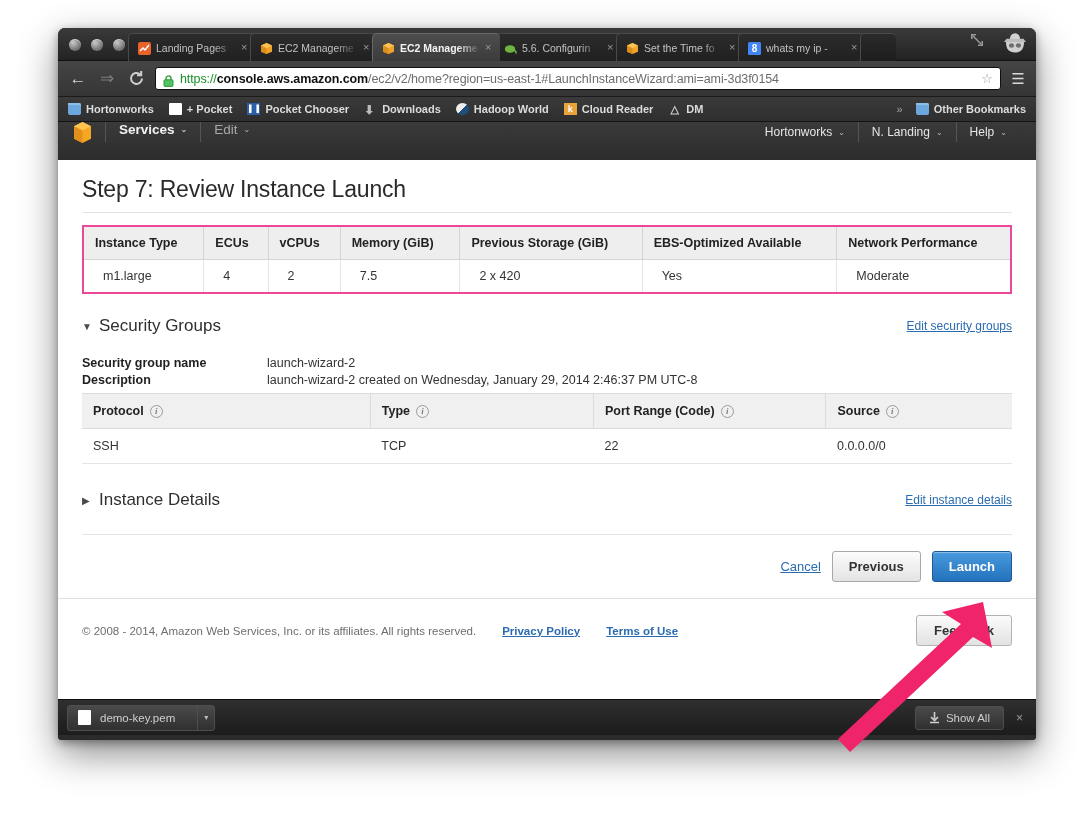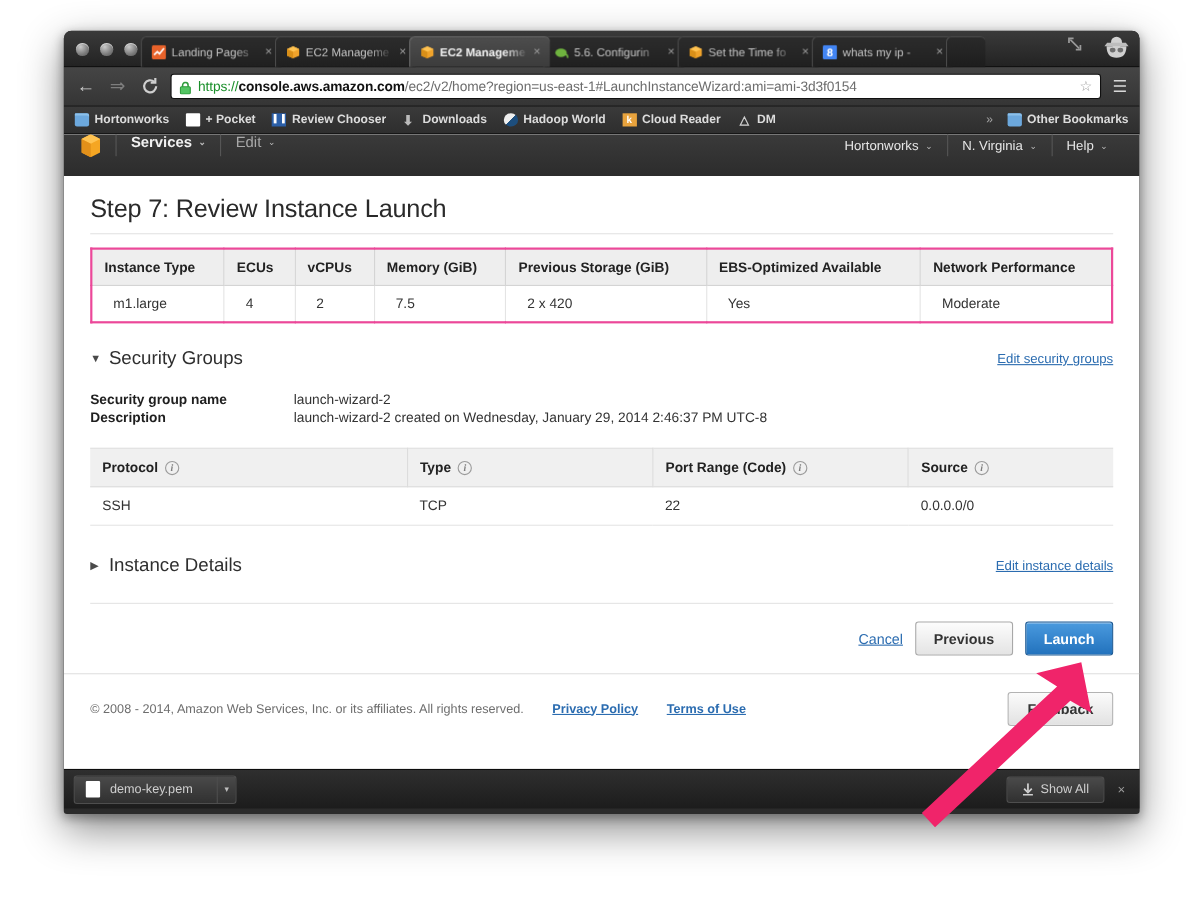--- a/index.html
+++ b/index.html
@@ -127,21 +127,21 @@
   .section { margin-top:22px; display:flex; align-items:center; }
   .twisty { font-size:10px; color:#4a4a4a; margin-right:7px; width:10px; }
   .section h2 { font-size:17px; font-weight:normal; color:#2f2f2f; }
   .editlink { margin-left:auto; font-size:12px; color:#2b6cb0; }
 
   .kv { margin-top:20px; display:grid; grid-template-columns:185px 1fr; row-gap:3px;
         font-size:12.5px; }
   .kv .k { font-weight:bold; color:#1f1f1f; }
   .kv .v { color:#333; }
 
-  table.rules { width:100%; border-collapse:collapse; margin-top:20px; font-size:12.5px; }
+  table.rules { width:100%; border-collapse:collapse; margin-top:6px; font-size:12.5px; }
   table.rules th { background:#f0f0f0; text-align:left; font-weight:bold; color:#222;
                    padding:10px 11px; border-top:1px solid #dcdcdc; border-bottom:1px solid #dcdcdc;
                    border-right:1px solid #dcdcdc; }
   table.rules th:last-child { border-right:none; }
   table.rules td { padding:10px 11px; color:#333; border-bottom:1px solid #e5e5e5; }
   .ibadge { display:inline-flex; width:13px; height:13px; border-radius:50%;
             border:1px solid #9b9b9b; color:#7d7d7d; font-size:9px; font-style:italic;
             align-items:center; justify-content:center; margin-left:6px; vertical-align:1px;
             font-family:"Liberation Serif", serif; }
 
@@ -298,21 +298,21 @@
           <span class="bm">
             <span class="bmi bm-folder"></span>
             <span>Hortonworks</span>
           </span>
           <span class="bm">
             <span class="bmi bm-doc"></span>
             <span>+ Pocket</span>
           </span>
           <span class="bm">
             <span class="bmi bm-chart">▌▐</span>
-            <span>Review Chooser</span>
+            <span>Pocket Chooser</span>
           </span>
           <span class="bm">
             <span class="bmi bm-dl">⬇</span>
             <span>Downloads</span>
           </span>
           <span class="bm">
             <span class="bmi bm-hadoop"></span>
             <span>Hadoop World</span>
           </span>
           <span class="bm">
@@ -354,21 +354,21 @@
           <span class="caret">⌄</span>
         </span>
 
         <span class="awsright">
           <span class="awsmenu">
             <span>Hortonworks</span>
             <span class="caret">⌄</span>
           </span>
           <span class="awsdiv"></span>
           <span class="awsmenu">
-            <span>N. Virginia</span>
+            <span>N. Landing</span>
             <span class="caret">⌄</span>
           </span>
           <span class="awsdiv"></span>
           <span class="awsmenu">
             <span>Help</span>
             <span class="caret">⌄</span>
           </span>
         </span>
       </div>
 

